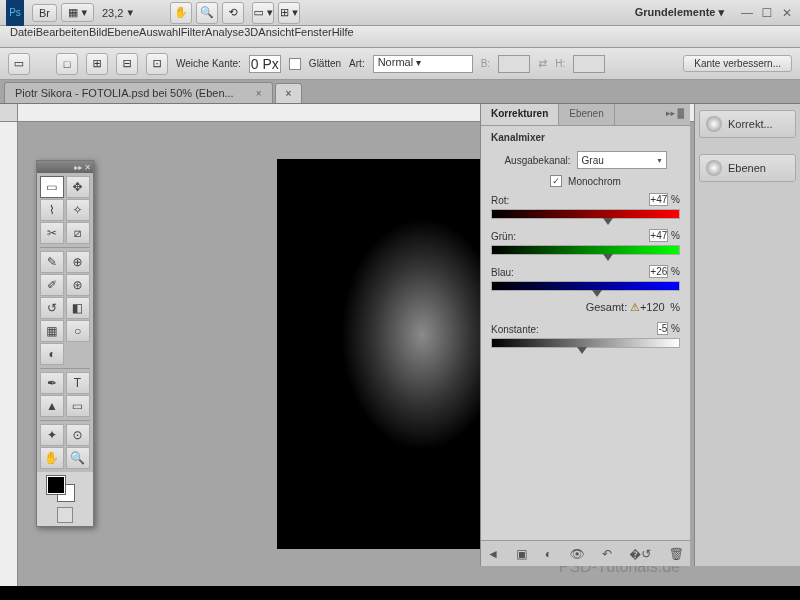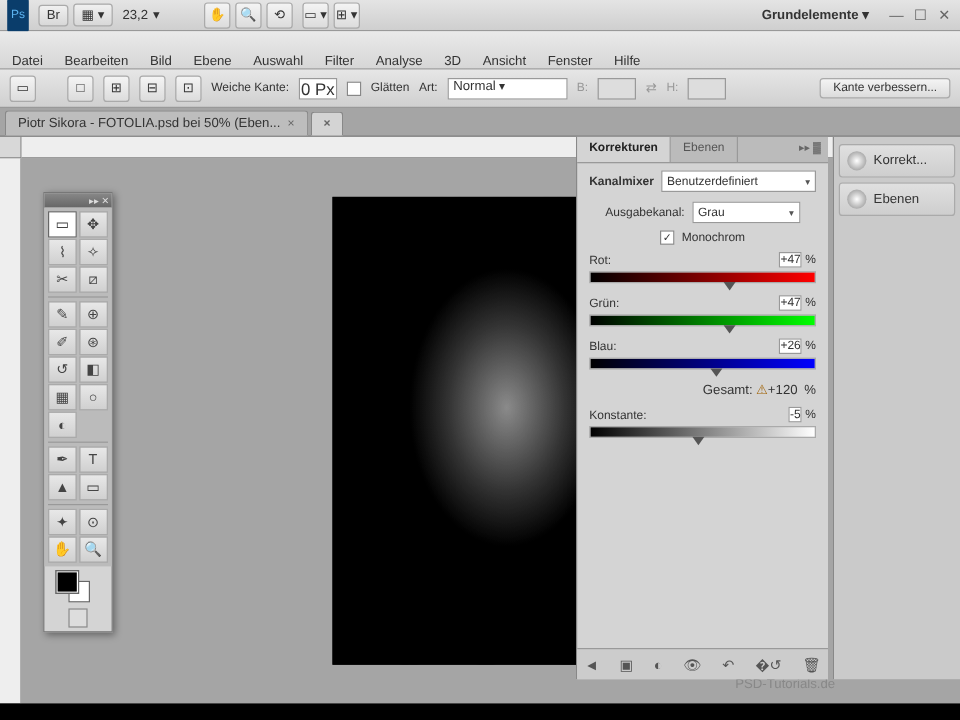--- a/index.html
+++ b/index.html
@@ -7,30 +7,30 @@
 .app{background:#c8c8c8;width:800px;height:586px;display:flex;flex-direction:column}
 .titlebar{height:26px;background:linear-gradient(#e4e4e4,#cfcfcf);display:flex;align-items:center;padding:0 6px;border-bottom:1px solid #999}
 .ps-logo{width:18px;height:28px;background:#0a3d6b;color:#5cb3f0;display:flex;align-items:center;justify-content:center;font-weight:normal;font-size:10px;border-radius:2px}
 .titlebar .seg{margin-left:8px;display:flex;align-items:center;gap:4px}
 .titlebar .btn{padding:2px 6px;background:linear-gradient(#f0f0f0,#d8d8d8);border:1px solid #aaa;border-radius:3px}
 .zoom{margin-left:10px;width:60px}
 .spacer{flex:1}
 .workspace-label{font-weight:bold;margin-right:6px}
 .win-controls{display:flex;gap:6px;margin-left:10px}
 .win-controls span{width:14px;height:14px;display:flex;align-items:center;justify-content:center;color:#666;font-size:12px}
-.menubar{height:32px;background:linear-gradient(#eaeaea,#d6d6d6);display:flex;align-items:flex-end;padding:0 10px;gap:18px;border-bottom:1px solid #999}
+.menubar{height:22px;background:linear-gradient(#eaeaea,#d6d6d6);display:flex;align-items:flex-start;padding:0 10px;border-bottom:1px solid #999}
 .menubar span{cursor:default}
 .opts{height:32px;background:linear-gradient(#e6e6e6,#d0d0d0);display:flex;align-items:center;padding:0 8px;gap:8px;border-bottom:1px solid #999}
 .icon-btn{width:22px;height:22px;border:1px solid #aaa;background:linear-gradient(#f4f4f4,#dcdcdc);border-radius:3px;display:flex;align-items:center;justify-content:center}
 .input-sm{width:32px;height:18px;border:1px solid #999;background:#fff;text-align:center;font-size:14px}
 .opts label{font-size:10px}
 .select-sm{height:18px;border:1px solid #999;background:#fff;font-size:10px;padding:0 4px}
 .btn-long{padding:2px 10px;border:1px solid #aaa;background:linear-gradient(#f4f4f4,#dcdcdc);border-radius:3px;font-size:10px}
 .tabs{height:24px;background:#a5a5a5;display:flex;align-items:flex-end;padding-left:4px;border-bottom:1px solid #777}
-.tab{padding:4px 10px;background:#bdbdbd;border:1px solid #888;border-bottom:none;border-radius:3px 3px 0 0;margin-right:2px;font-size:10px;display:flex;align-items:center;gap:6px;color:#444}
+.tab{padding:4px 10px;background:#bdbdbd;border:1px solid #888;border-bottom:none;border-radius:3px 3px 0 0;margin-right:2px;font-size:10px;display:flex;align-items:center;gap:22px;color:#444}
 .tab.active{background:#d4d4d4;font-weight:bold}
 .tab .x{font-size:10px;color:#666}
 .workspace{flex:1;display:flex;background:#a5a5a5;position:relative;overflow:hidden}
 .rulers-corner{position:absolute;left:0;top:0;width:18px;height:18px;background:#d8d8d8;border-right:1px solid #888;border-bottom:1px solid #888}
 .ruler-h{position:absolute;left:18px;top:0;right:0;height:18px;background:#eee;border-bottom:1px solid #888;font-size:7px;color:#555}
 .ruler-v{position:absolute;left:0;top:18px;width:18px;bottom:0;background:#eee;border-right:1px solid #888}
 .canvas-area{position:absolute;left:18px;top:18px;right:0;bottom:0;background:#a5a5a5;display:flex;align-items:center;justify-content:center}
 .canvas{width:264px;height:390px;background:#000;position:relative;overflow:hidden}
 .canvas::before{content:"";position:absolute;inset:0;background:
  radial-gradient(ellipse 140px 200px at 55% 45%,#888 0%,#444 35%,#000 75%),
@@ -68,25 +68,25 @@
 .slider-thumb{position:absolute;top:8px;width:0;height:0;border-left:5px solid transparent;border-right:5px solid transparent;border-top:7px solid #555;transform:translateX(-5px)}
 .track-red{background:linear-gradient(to right,#000,#f00)}
 .track-green{background:linear-gradient(to right,#000,#0f0)}
 .track-blue{background:linear-gradient(to right,#000,#00f)}
 .track-gray{background:linear-gradient(to right,#000,#fff)}
 .total{text-align:right;font-size:10px;margin:4px 0 8px}
 .total .warn{color:#a06000}
 .panel-foot{height:26px;background:#ccc;border-top:1px solid #999;display:flex;align-items:center;padding:0 6px;gap:8px;justify-content:space-between}
 .panel-foot span{font-size:12px;color:#555}
 .dock{position:absolute;right:0;top:0;width:106px;bottom:20px;background:#cacaca;border-left:1px solid #888;z-index:4;padding:6px 4px}
-.dock-item{height:28px;background:linear-gradient(#e0e0e0,#cecece);border:1px solid #aaa;border-radius:3px;margin-bottom:4px;display:flex;align-items:center;padding:0 6px;gap:6px;font-size:10px}
+.dock-item{height:28px;background:linear-gradient(#e0e0e0,#cecece);border:1px solid #aaa;border-radius:3px;margin-bottom:16px;display:flex;align-items:center;padding:0 6px;gap:6px;font-size:10px}
 .dock-item .ico{width:16px;height:16px;border-radius:50%;background:radial-gradient(#fff,#888)}
 .statusbar{height:18px;background:#d8d8d8;border-top:1px solid #999;display:flex;align-items:center;padding:0 6px;font-size:10px;gap:14px}
 .statusbar .scroll{flex:1;height:12px;background:#c0c0c0;border:1px solid #999;margin-left:8px}
-.watermark{position:absolute;right:104px;bottom:24px;color:#888;font-size:11px;z-index:3}
+.watermark{position:absolute;right:120px;bottom:24px;color:#888;font-size:16px;z-index:3}
 .chk{width:12px;height:12px;border:1px solid #888;background:#fff;display:inline-flex;align-items:center;justify-content:center;font-size:9px;color:#333}
 </style>
 </head>
 <body>
 
 <div class="app">
  <div class="titlebar">
   <div class="ps-logo">Ps</div>
   <div class="seg">
    <div class="btn">Br</div>
@@ -167,21 +167,20 @@
 
   <div class="panel-right">
    <div class="panel-tabs">
     <div class="panel-tab active">Korrekturen</div>
     <div class="panel-tab">Ebenen</div>
     <div class="arrows">▸▸ ▓</div>
    </div>
    <div class="panel-body">
     <div class="row">
      <label style="font-weight:bold">Kanalmixer</label>
-     <div class="dd">Benutzerdefiniert</div>
     </div>
     <div class="row" style="justify-content:center;margin-top:8px">
      <label>Ausgabekanal:</label>
      <div class="dd" style="flex:0 0 90px">Grau</div>
     </div>
     <div class="row" style="justify-content:center">
      <span class="chk">✓</span>
      <label>Monochrom</label>
     </div>
 

